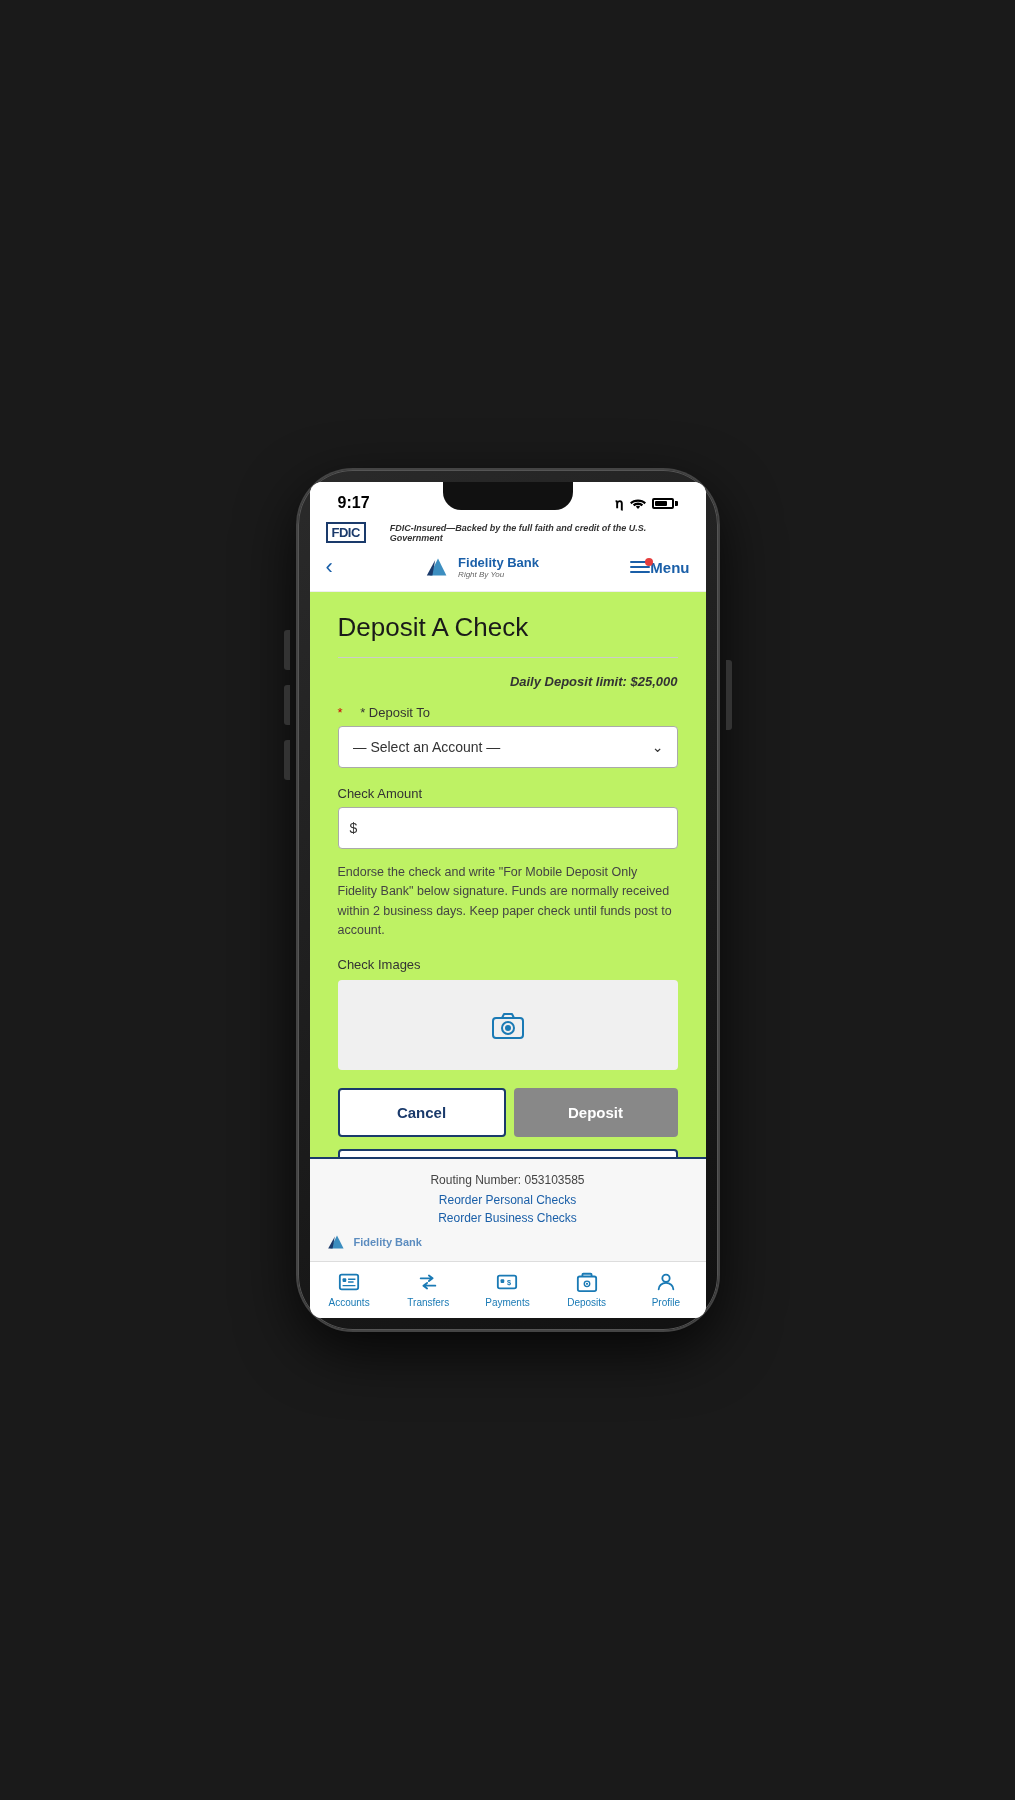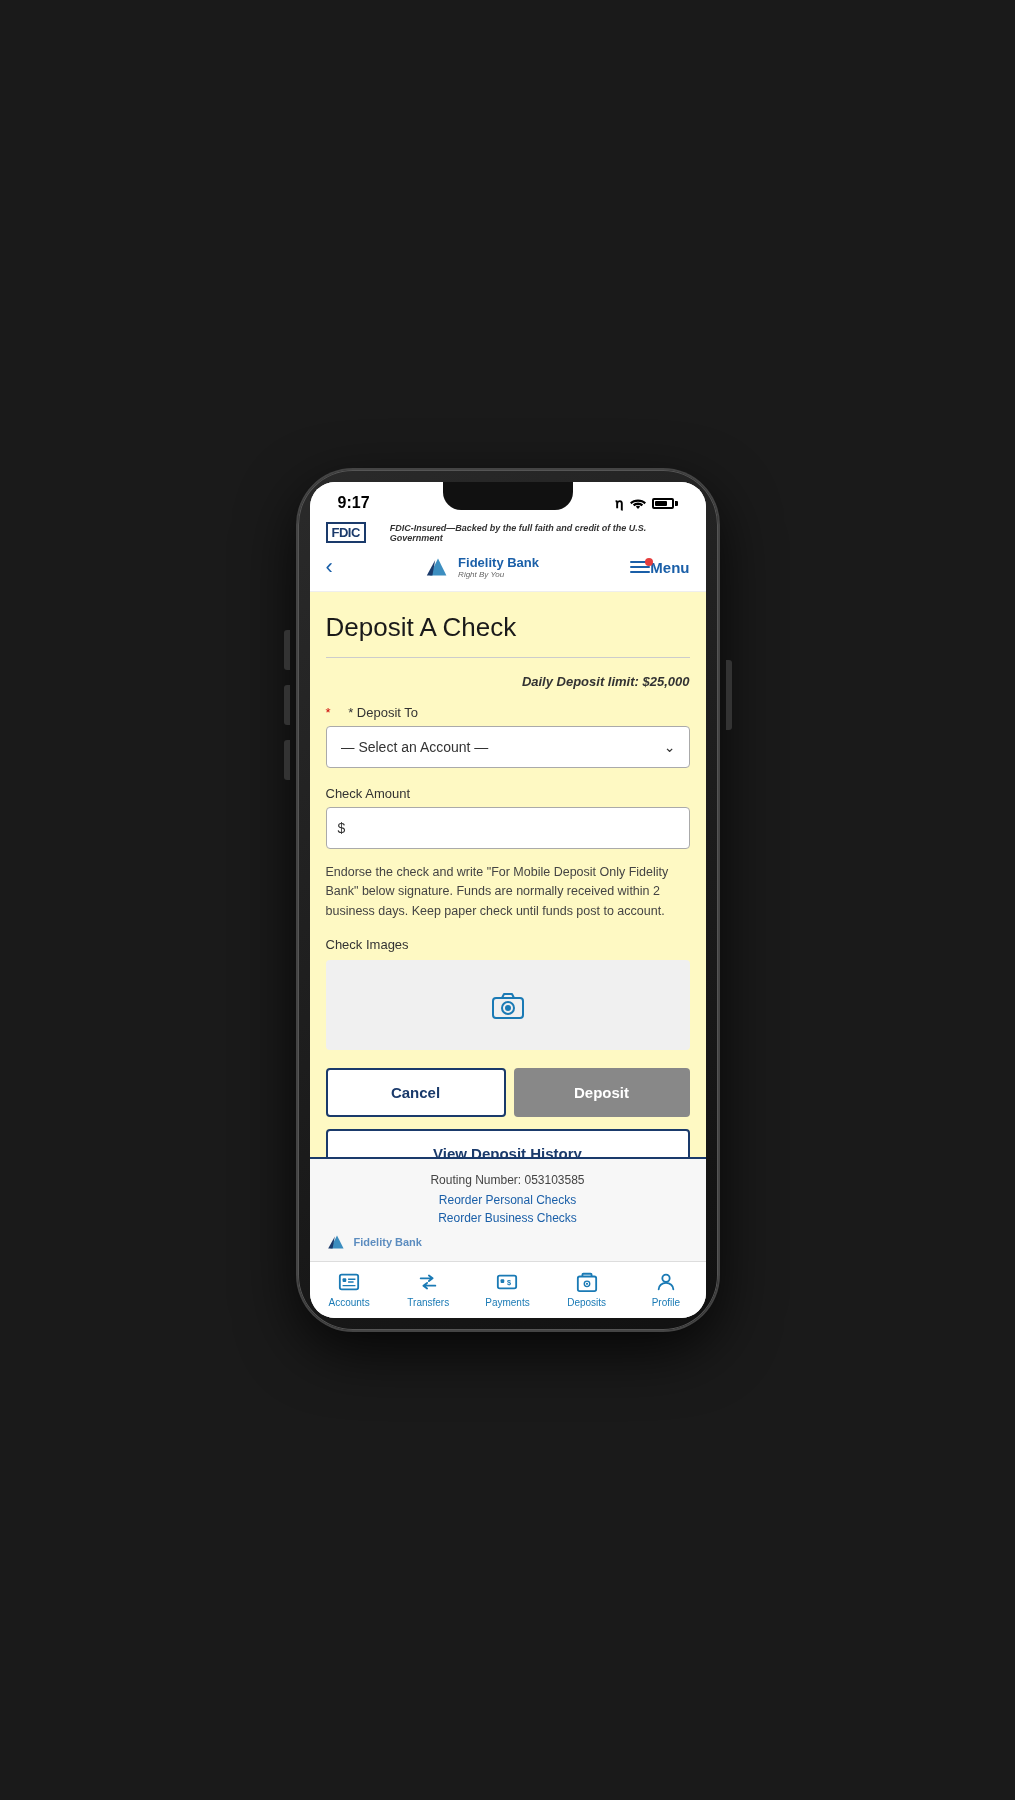--- a/index.html
+++ b/index.html
@@ -17,21 +17,21 @@
       background: linear-gradient(145deg, #2a2a2a, #111);
       border-radius: 55px;
       padding: 12px;
       box-shadow: 0 0 0 2px #444, 0 20px 60px rgba(0,0,0,0.8), inset 0 0 0 1px #555;
       position: relative;
     }
     .phone-inner {
       width: 100%;
       height: 100%;
       background: #fff;
-      border-radius: 25px;
+      border-radius: 12px;
       overflow: hidden;
       position: relative;
       display: flex;
       flex-direction: column;
       justify-content: space-between;
     }
     
     .phone-outer::before {
       content: '';
       position: absolute;
@@ -174,22 +174,22 @@
     }
     .menu-label {
       font-size: 15px;
       font-weight: 600;
       color: #1a5fa8;
     }
     
     .main-content {
       flex: 1;
       overflow-y: auto;
-      padding: 20px 16px 10px;
-      background: #fef9c3;
+      padding: 20px 28px 10px;
+      background: #bef264;
     }
     .page-title {
       font-size: 26px;
       font-weight: 400;
       color: #1a1a1a;
       margin-bottom: 14px;
     }
     .divider {
       height: 1px;
       background: #ccc;

